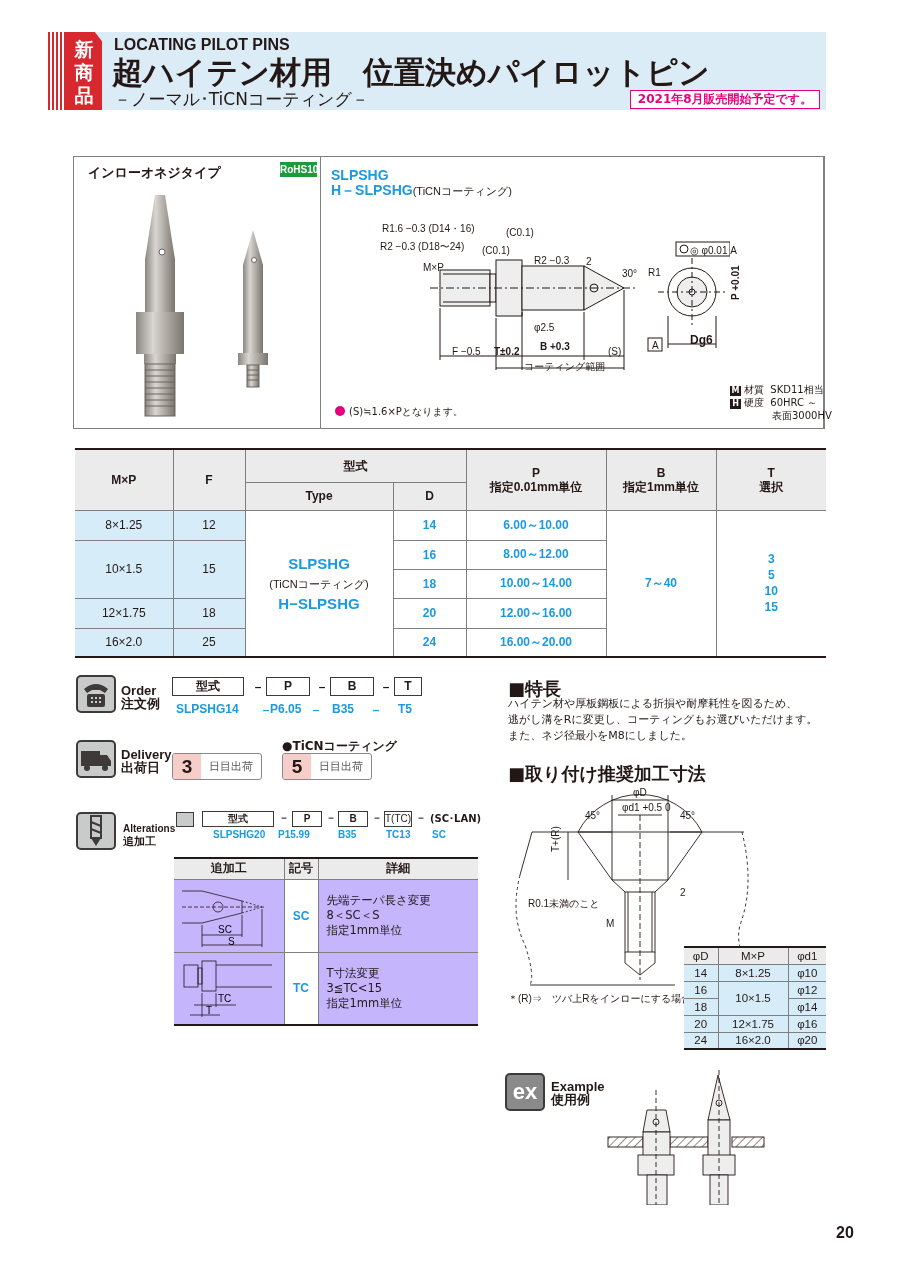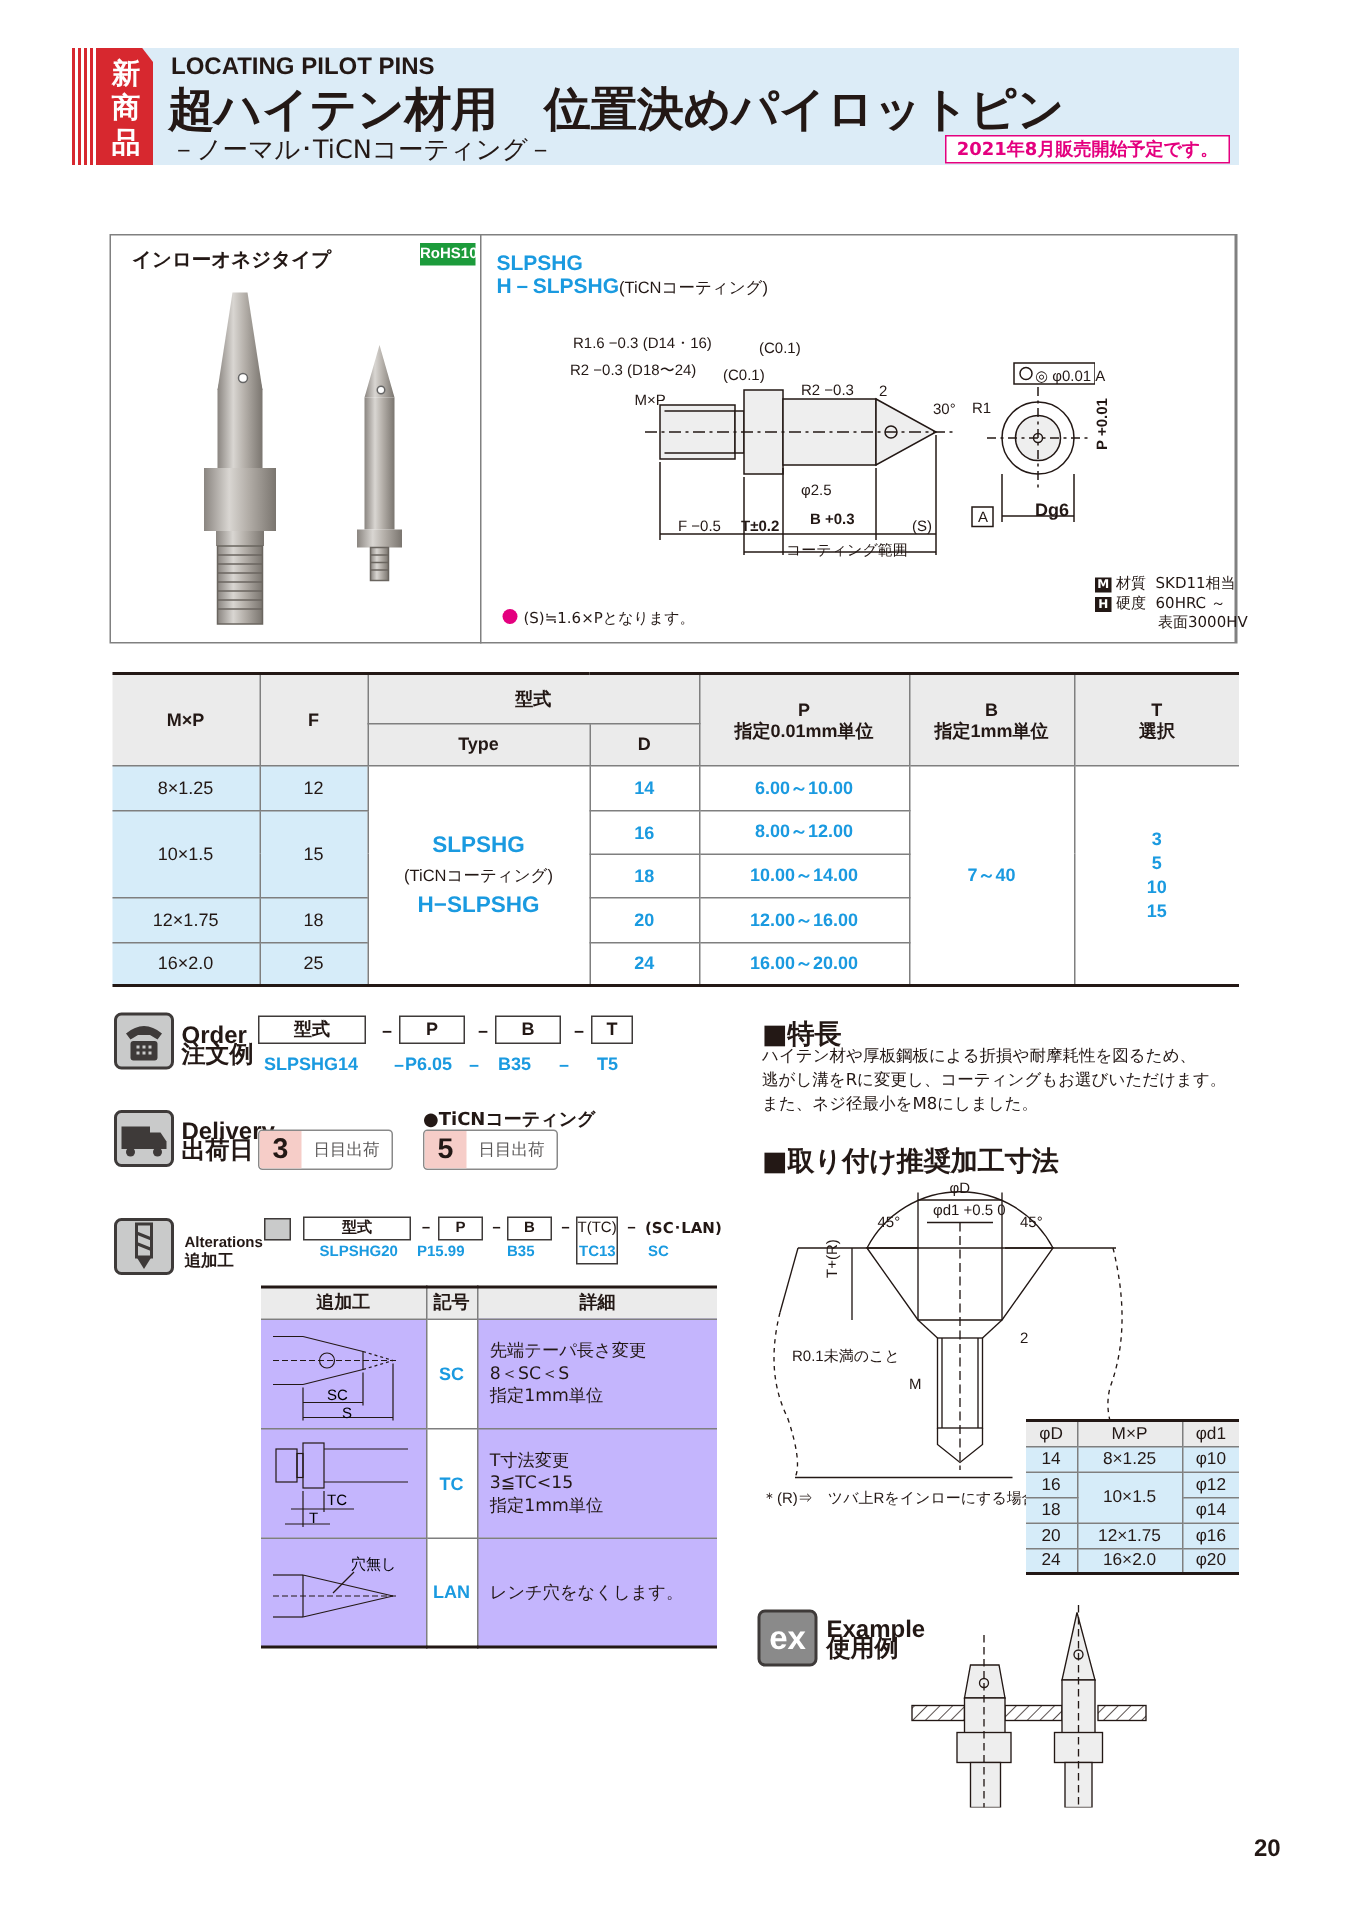--- a/index.html
+++ b/index.html
@@ -43,21 +43,21 @@
   .main-tbl { border-top: 2px solid #231815; border-bottom: 2px solid #231815; }
   .main-tbl tr > :first-child { border-left: none; }
   .main-tbl tr > :last-child { border-right: none; }
   .main-tbl td.lb { background: #d6ecf9; }
   .main-tbl td.bl { color: #1a9ae0; font-weight: bold; }
   .main-tbl td.type { font-size: 15px; font-weight: bold; color: #1a9ae0; line-height: 17px; }
   .main-tbl td.type small { font-size: 11px; color: #231815; font-weight: normal; display:block; margin: 4px 0 2px; }
 
   
   .icon-box { width: 40px; height: 38px; border: 2px solid #3e3a39; border-radius: 5px; background: #c9caca; }
-  .sec-label { font-size: 16px; line-height: 13px; font-weight: bold; font-family: "Liberation Sans", sans-serif; }
+  .sec-label { font-size: 13px; line-height: 13px; font-weight: bold; font-family: "Liberation Sans", sans-serif; }
   .obox { position: absolute; height: 19px; border: 1px solid #3e3a39; background: #fff; font-size: 12px; font-weight: bold; text-align: center; line-height: 17px; font-family: "Liberation Sans", sans-serif; }
   .dash { position: absolute; font-size: 12px; font-weight: bold; }
   .oval { position: absolute; font-size: 12px; font-weight: bold; color: #1a9ae0; font-family: "Liberation Sans", sans-serif; }
   .deliv { position: absolute; height: 27px; border: 1px solid #898989; border-radius: 3px; display: flex; overflow: hidden; background: #fff; }
   .deliv .n { width: 28px; background: #f6cdc8; font-size: 19px; font-weight: bold; text-align: center; line-height: 25px; font-family: "Liberation Sans", sans-serif; }
   .deliv .t { flex: 1; font-size: 11px; text-align: center; line-height: 25px; color: #595757; }
 
   
   .alt-tbl { position: absolute; left: 174px; top: 857px; width: 304px; font-size: 12px; border-top: 2px solid #231815; border-bottom: 2px solid #231815; }
   .alt-tbl th, .alt-tbl td { border: 1px solid #7f7f7f; }
@@ -335,21 +335,21 @@
   <div>Alterations</div>
   <div style="font-size:11px;">追加工</div>
 </div>
 <div class="abs" style="left:176px;top:812px;width:18px;height:15px;border:1px solid #3e3a39;background:#c9caca;"></div>
 <div class="obox" style="left:202px;top:811px;width:72px;height:16px;font-size:10px;line-height:14px;">型式</div>
 <div class="dash" style="left:279px;top:811px;font-size:10px;">－</div>
 <div class="obox" style="left:292px;top:811px;width:30px;height:16px;font-size:10px;line-height:14px;">P</div>
 <div class="dash" style="left:326px;top:811px;font-size:10px;">－</div>
 <div class="obox" style="left:338px;top:811px;width:30px;height:16px;font-size:10px;line-height:14px;">B</div>
 <div class="dash" style="left:372px;top:811px;font-size:10px;">－</div>
-<div class="obox" style="left:384px;top:811px;width:28px;height:32px;font-size:10px;line-height:14px;font-weight:normal;">T(TC)</div>
+<div class="obox" style="left:384px;top:811px;width:28px;height:16px;font-size:10px;line-height:14px;font-weight:normal;">T(TC)</div>
 <div class="dash" style="left:416px;top:811px;font-size:10px;">－</div>
 <div class="abs" style="left:430px;top:813px;font-size:10px;font-weight:bold;">(SC･LAN)</div>
 <div class="oval" style="left:213px;top:829px;font-size:10px;">SLPSHG20</div>
 <div class="oval" style="left:278px;top:829px;font-size:10px;">P15.99</div>
 <div class="oval" style="left:338px;top:829px;font-size:10px;">B35</div>
 <div class="oval" style="left:386px;top:829px;font-size:10px;">TC13</div>
 <div class="oval" style="left:432px;top:829px;font-size:10px;">SC</div>
 
 <table class="alt-tbl">
   <tbody>
@@ -405,40 +405,20 @@
       <text x="44" y="49" font-size="10" font-family="Liberation Sans, sans-serif">TC</text>
             <text x="32" y="61" font-size="10" font-family="Liberation Sans, sans-serif">T</text>
           </svg>
     </td>
     <td class="code">TC</td>
     <td class="det">
       <div>T寸法変更</div>
       <div>3≦TC&lt;15</div>
       <div>指定1mm単位</div>
     </td>
-  </tr>
-  <tr>
-    <td>
-      <svg width="108" height="70" style="display:block;">
-            <g stroke="#231815" fill="none" stroke-width="0.8">
-              <line x1="8" y1="24" x2="28" y2="24"></line>
-              <line x1="8" y1="52" x2="28" y2="52"></line>
-              <line x1="28" y1="24" x2="28" y2="52"></line>
-              <line x1="28" y1="24" x2="88" y2="38"></line>
-              <line x1="28" y1="52" x2="88" y2="38"></line>
-              <line x1="8" y1="38" x2="92" y2="38" stroke-dasharray="4 2"></line>
-              <line x1="48" y1="36" x2="62" y2="22"></line>
-            </g>
-      <text x="60" y="20" font-size="10">穴無し</text>
-          </svg>
-    </td>
-    <td class="code">LAN</td>
-    <td class="det">
-          <div>レンチ穴をなくします。</div>
-        </td>
   </tr>
 </tbody>
   </table>
 
 <div class="abs h-sec" style="left:508px;top:677px;">■特長</div>
 <div class="abs feat-text">
   <div>ハイテン材や厚板鋼板による折損や耐摩耗性を図るため、</div>
   <div>逃がし溝をRに変更し、コーティングもお選びいただけます。</div>
   <div>また、ネジ径最小をM8にしました。</div>
 </div>

